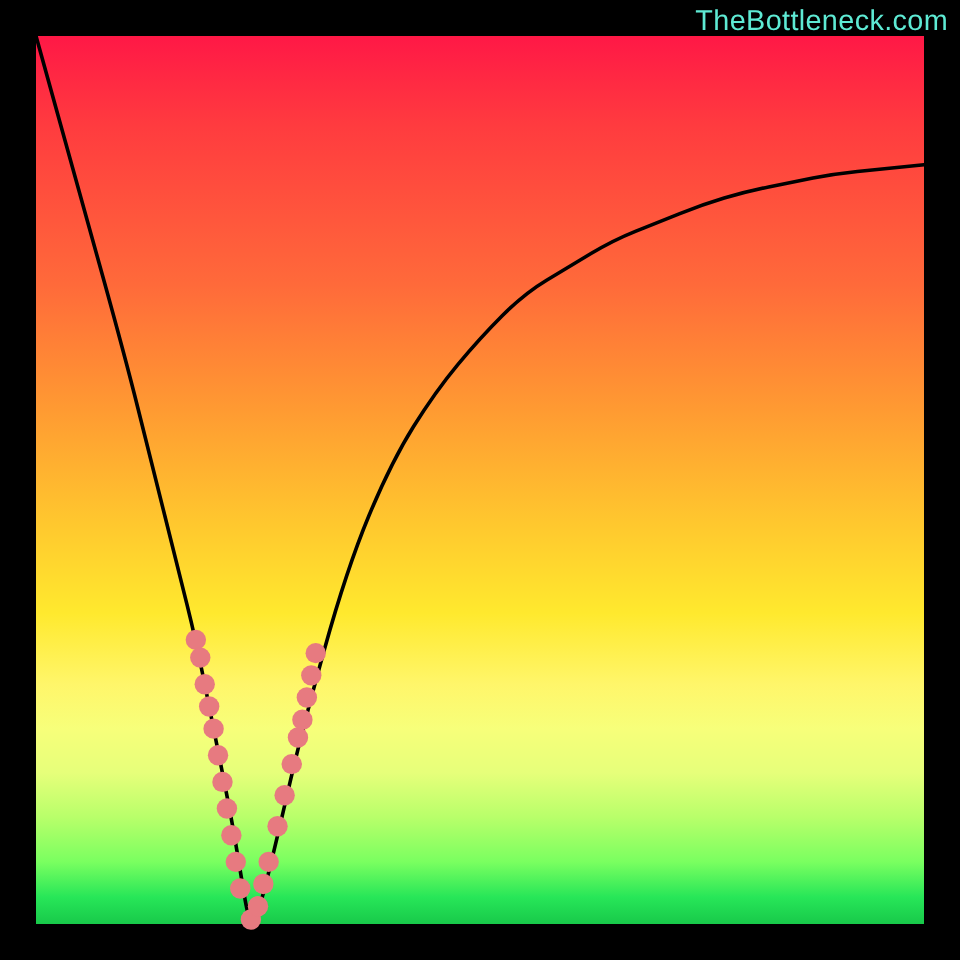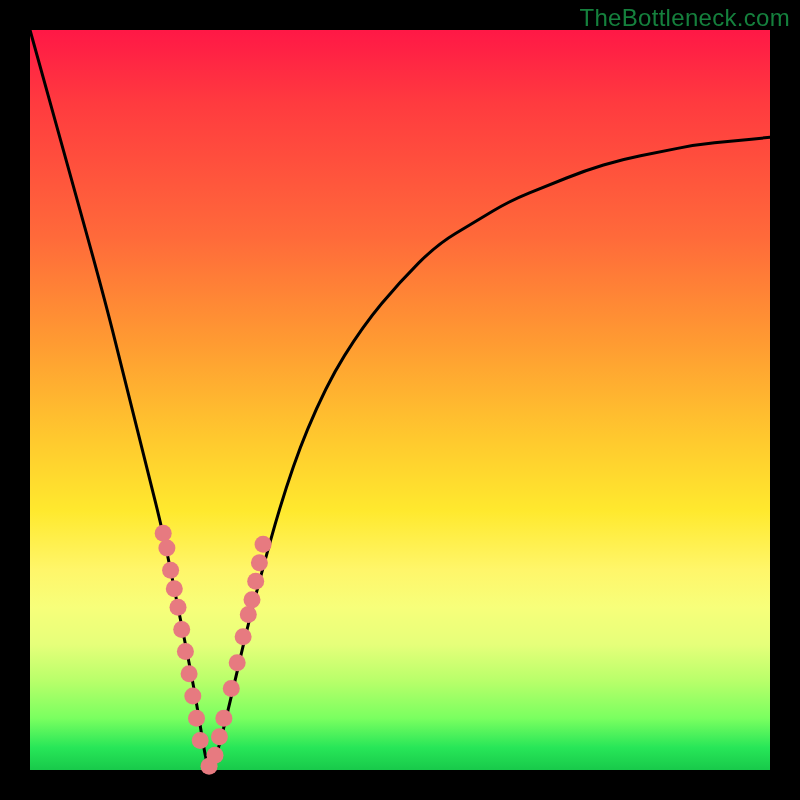--- a/index.html
+++ b/index.html
@@ -37,21 +37,21 @@
       #b8ff6a 88%,
       #7aff60 93%,
       #27e658 97%,
       #18c94a 100%
     );
   }
   .watermark {
     position: absolute;
     top: 4px;
     right: 10px;
-    color: #15803d;
+    color: #5eead4;
     font-size: 24px;
     font-weight: 500;
     letter-spacing: 0.3px;
     user-select: none;
   }
   svg.curve {
     position: absolute;
     left: 0; top: 0;
     width: 740px; height: 740px;
     overflow: visible;

